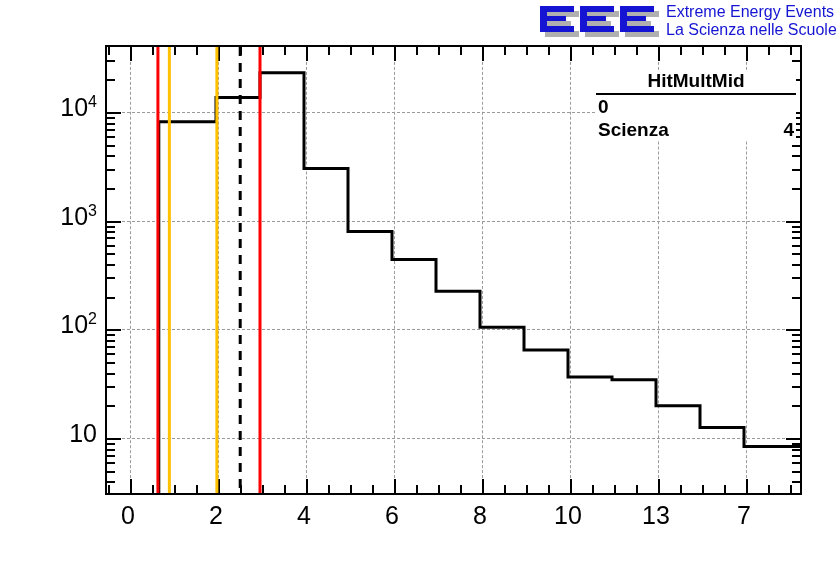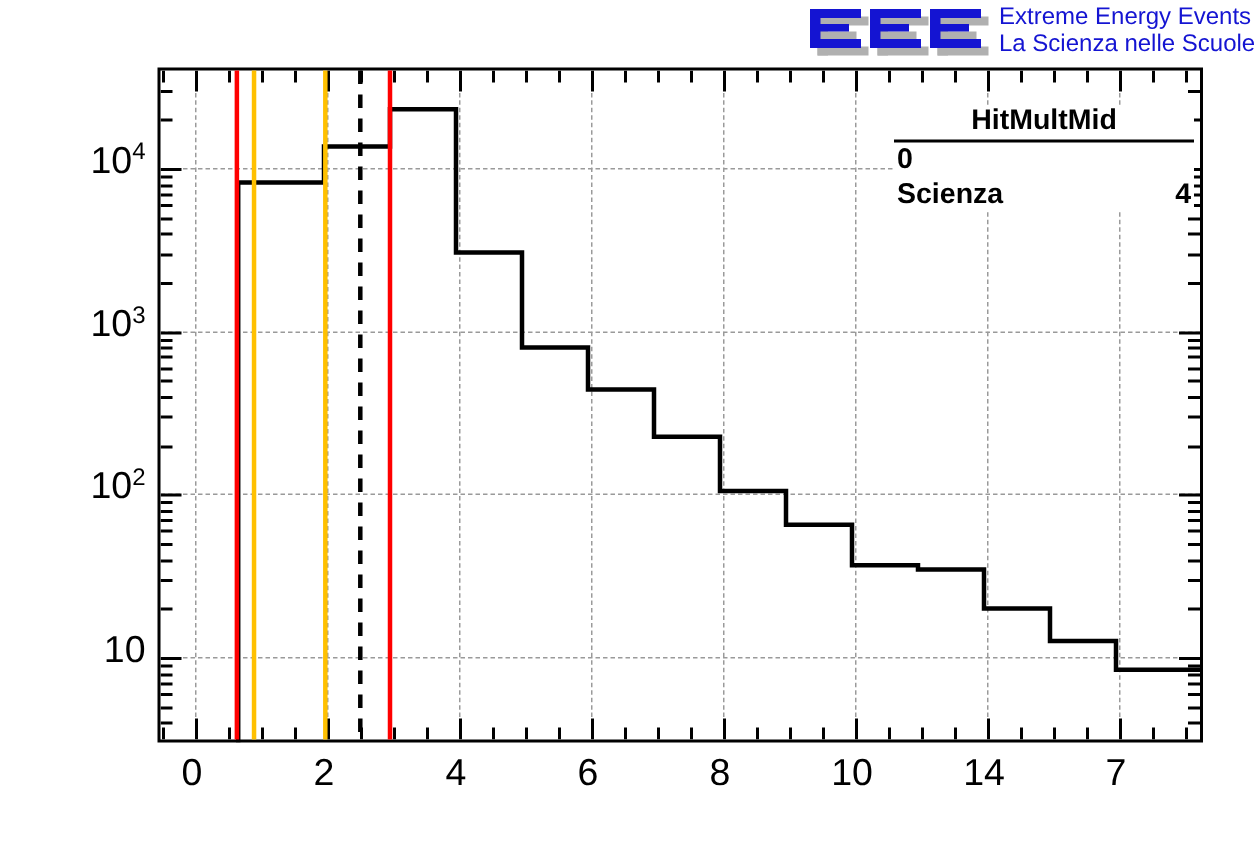--- a/index.html
+++ b/index.html
@@ -265,21 +265,21 @@
       <line x1="155" x2="155" y1="2" y2="448" stroke="#ff0000" stroke-width="3"></line>
     </svg>
 
   <div id="axis-labels">
       <div class="xlab" style="left: 88px; top: 501px; width: 80px;">0</div>
       <div class="xlab" style="left: 176px; top: 501px; width: 80px;">2</div>
       <div class="xlab" style="left: 264px; top: 501px; width: 80px;">4</div>
       <div class="xlab" style="left: 352px; top: 501px; width: 80px;">6</div>
       <div class="xlab" style="left: 440px; top: 501px; width: 80px;">8</div>
       <div class="xlab" style="left: 528px; top: 501px; width: 80px;">10</div>
-      <div class="xlab" style="left: 616px; top: 501px; width: 80px;">14</div>
+      <div class="xlab" style="left: 616px; top: 501px; width: 80px;">13</div>
       <div class="xlab" style="left: 704px; top: 501px; width: 80px;">7</div>
       <div class="ylab" style="left: -3px; top: 419px; width: 100px;">10</div>
       <div class="ylab" style="left: -3px; top: 310.33px; width: 100px;">10<sup>2</sup></div>
       <div class="ylab" style="left: -3px; top: 201.66px; width: 100px;">10<sup>3</sup></div>
       <div class="ylab" style="left: -3px; top: 92.99px; width: 100px;">10<sup>4</sup></div>
     </div>
 
 
   <div class="stats-box">
     <div class="stats-title">HitMultMid</div>

